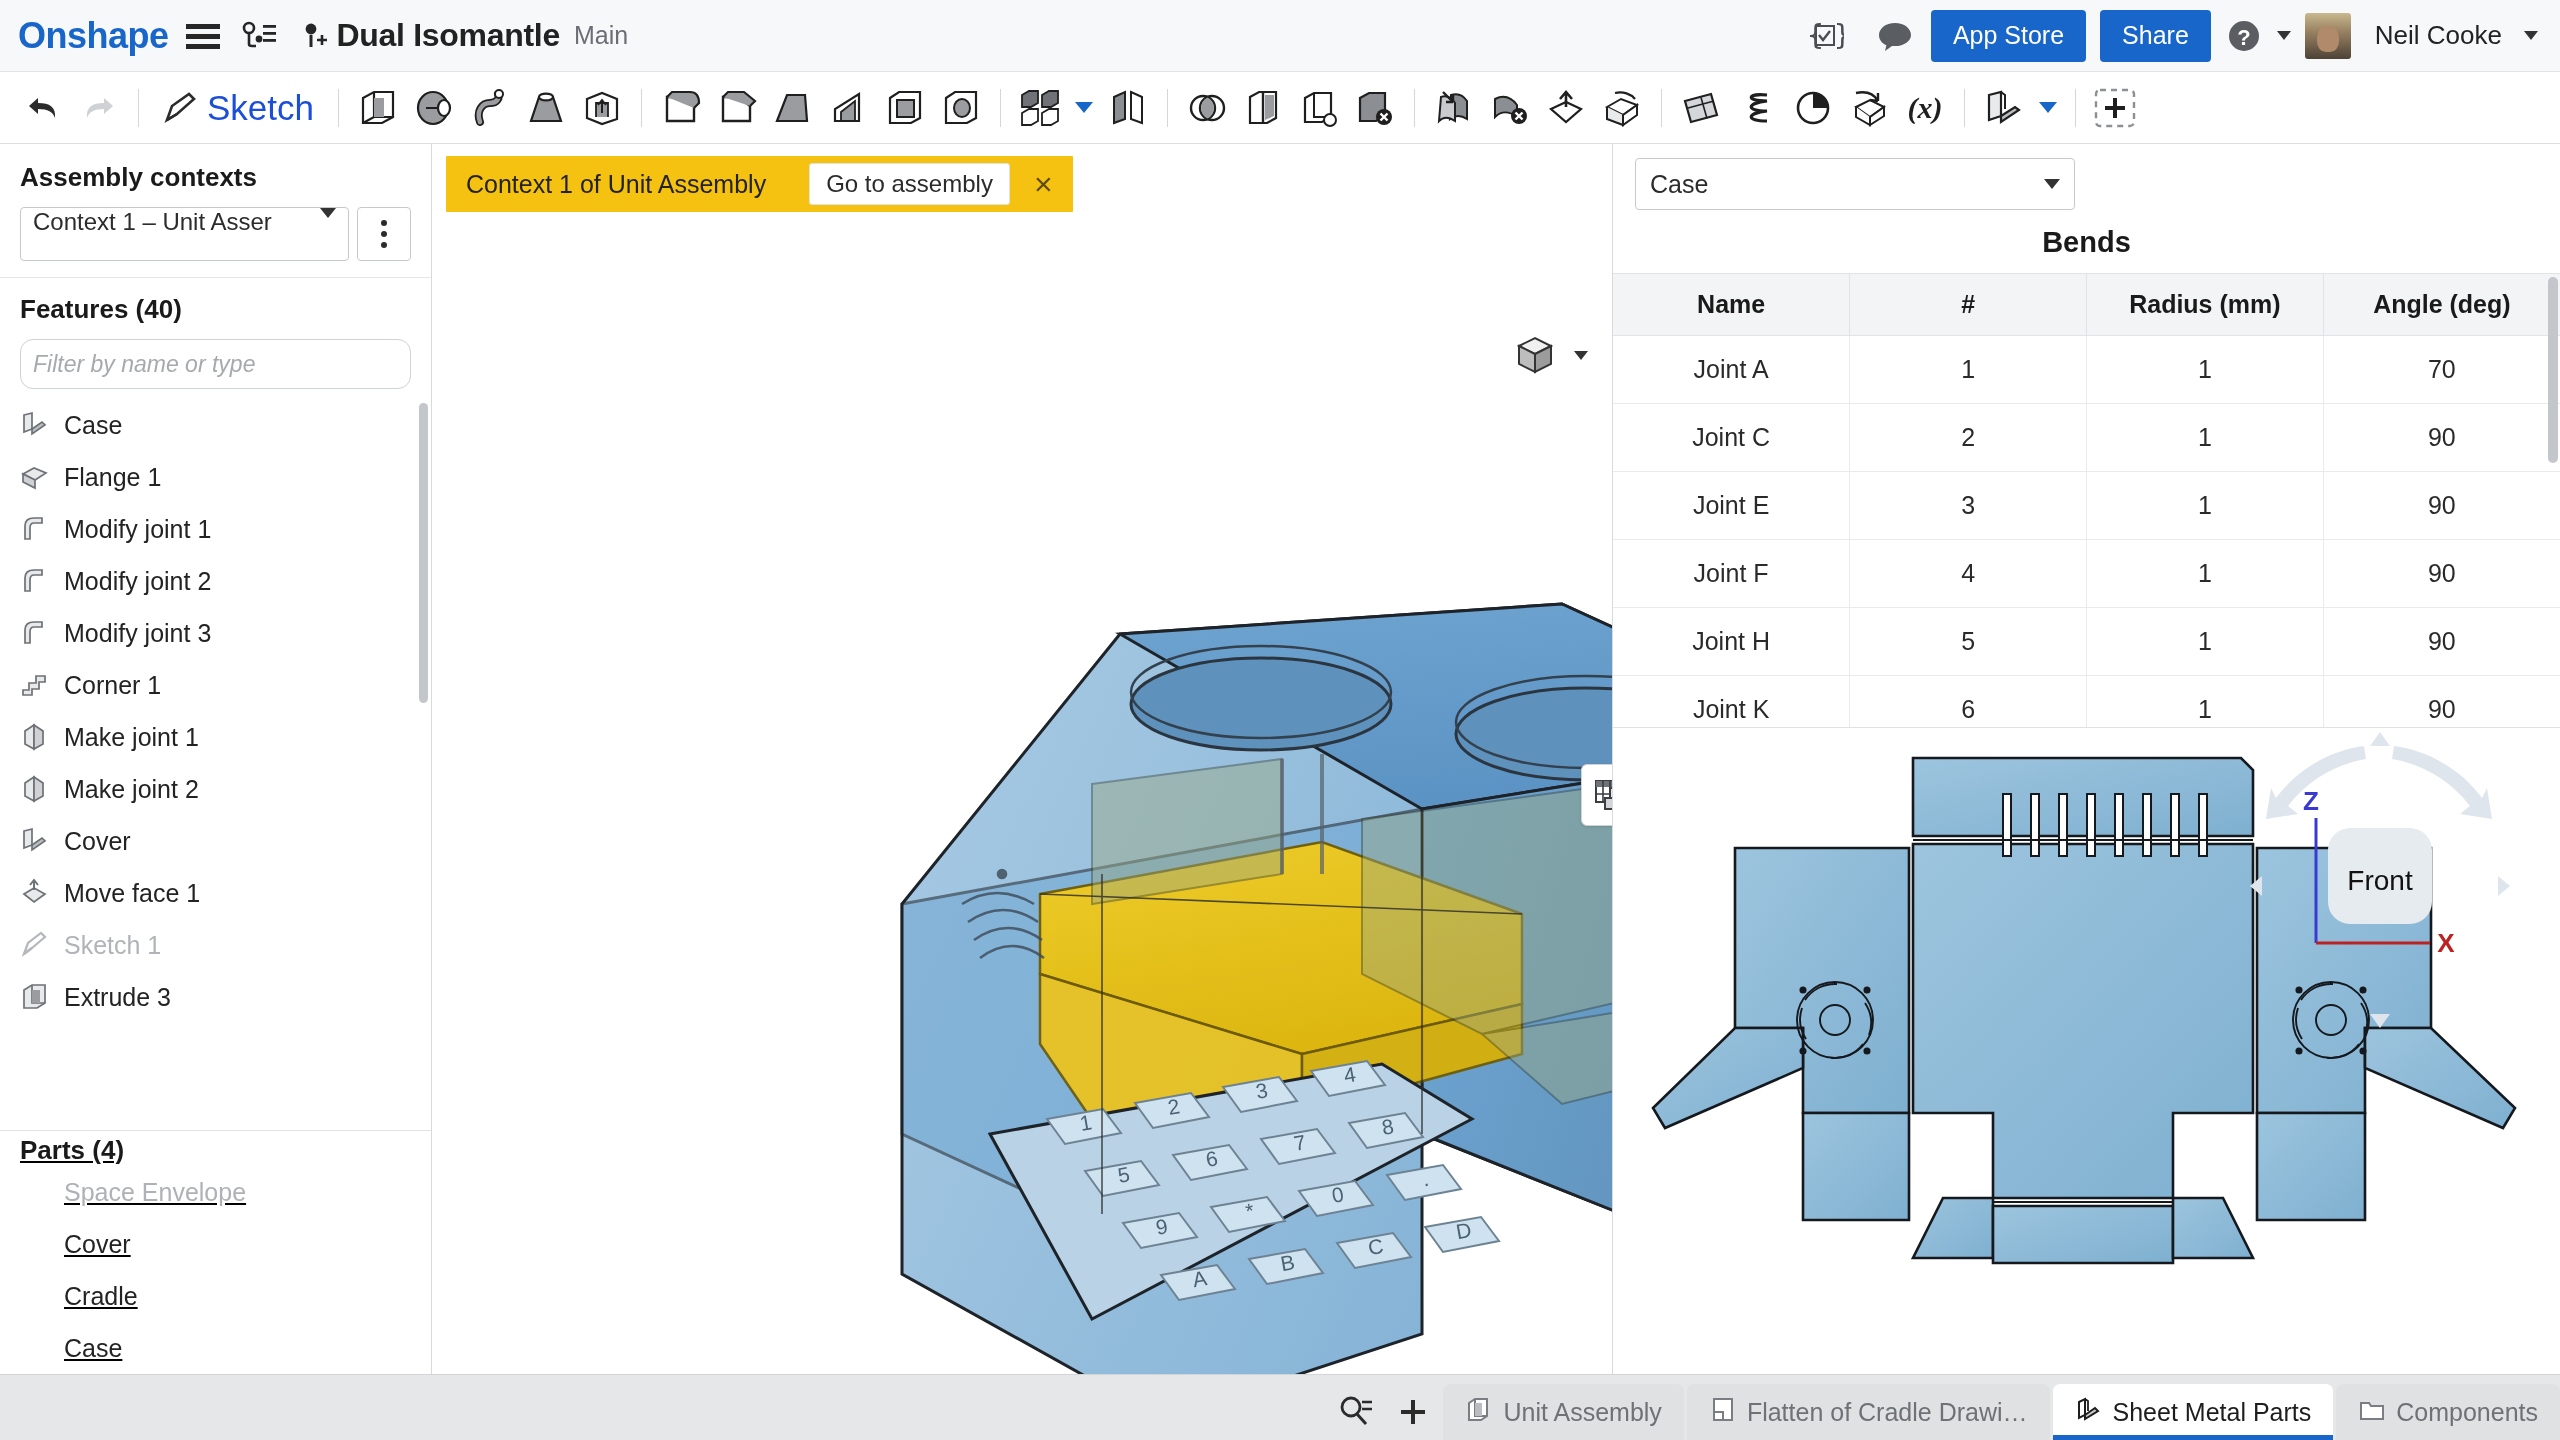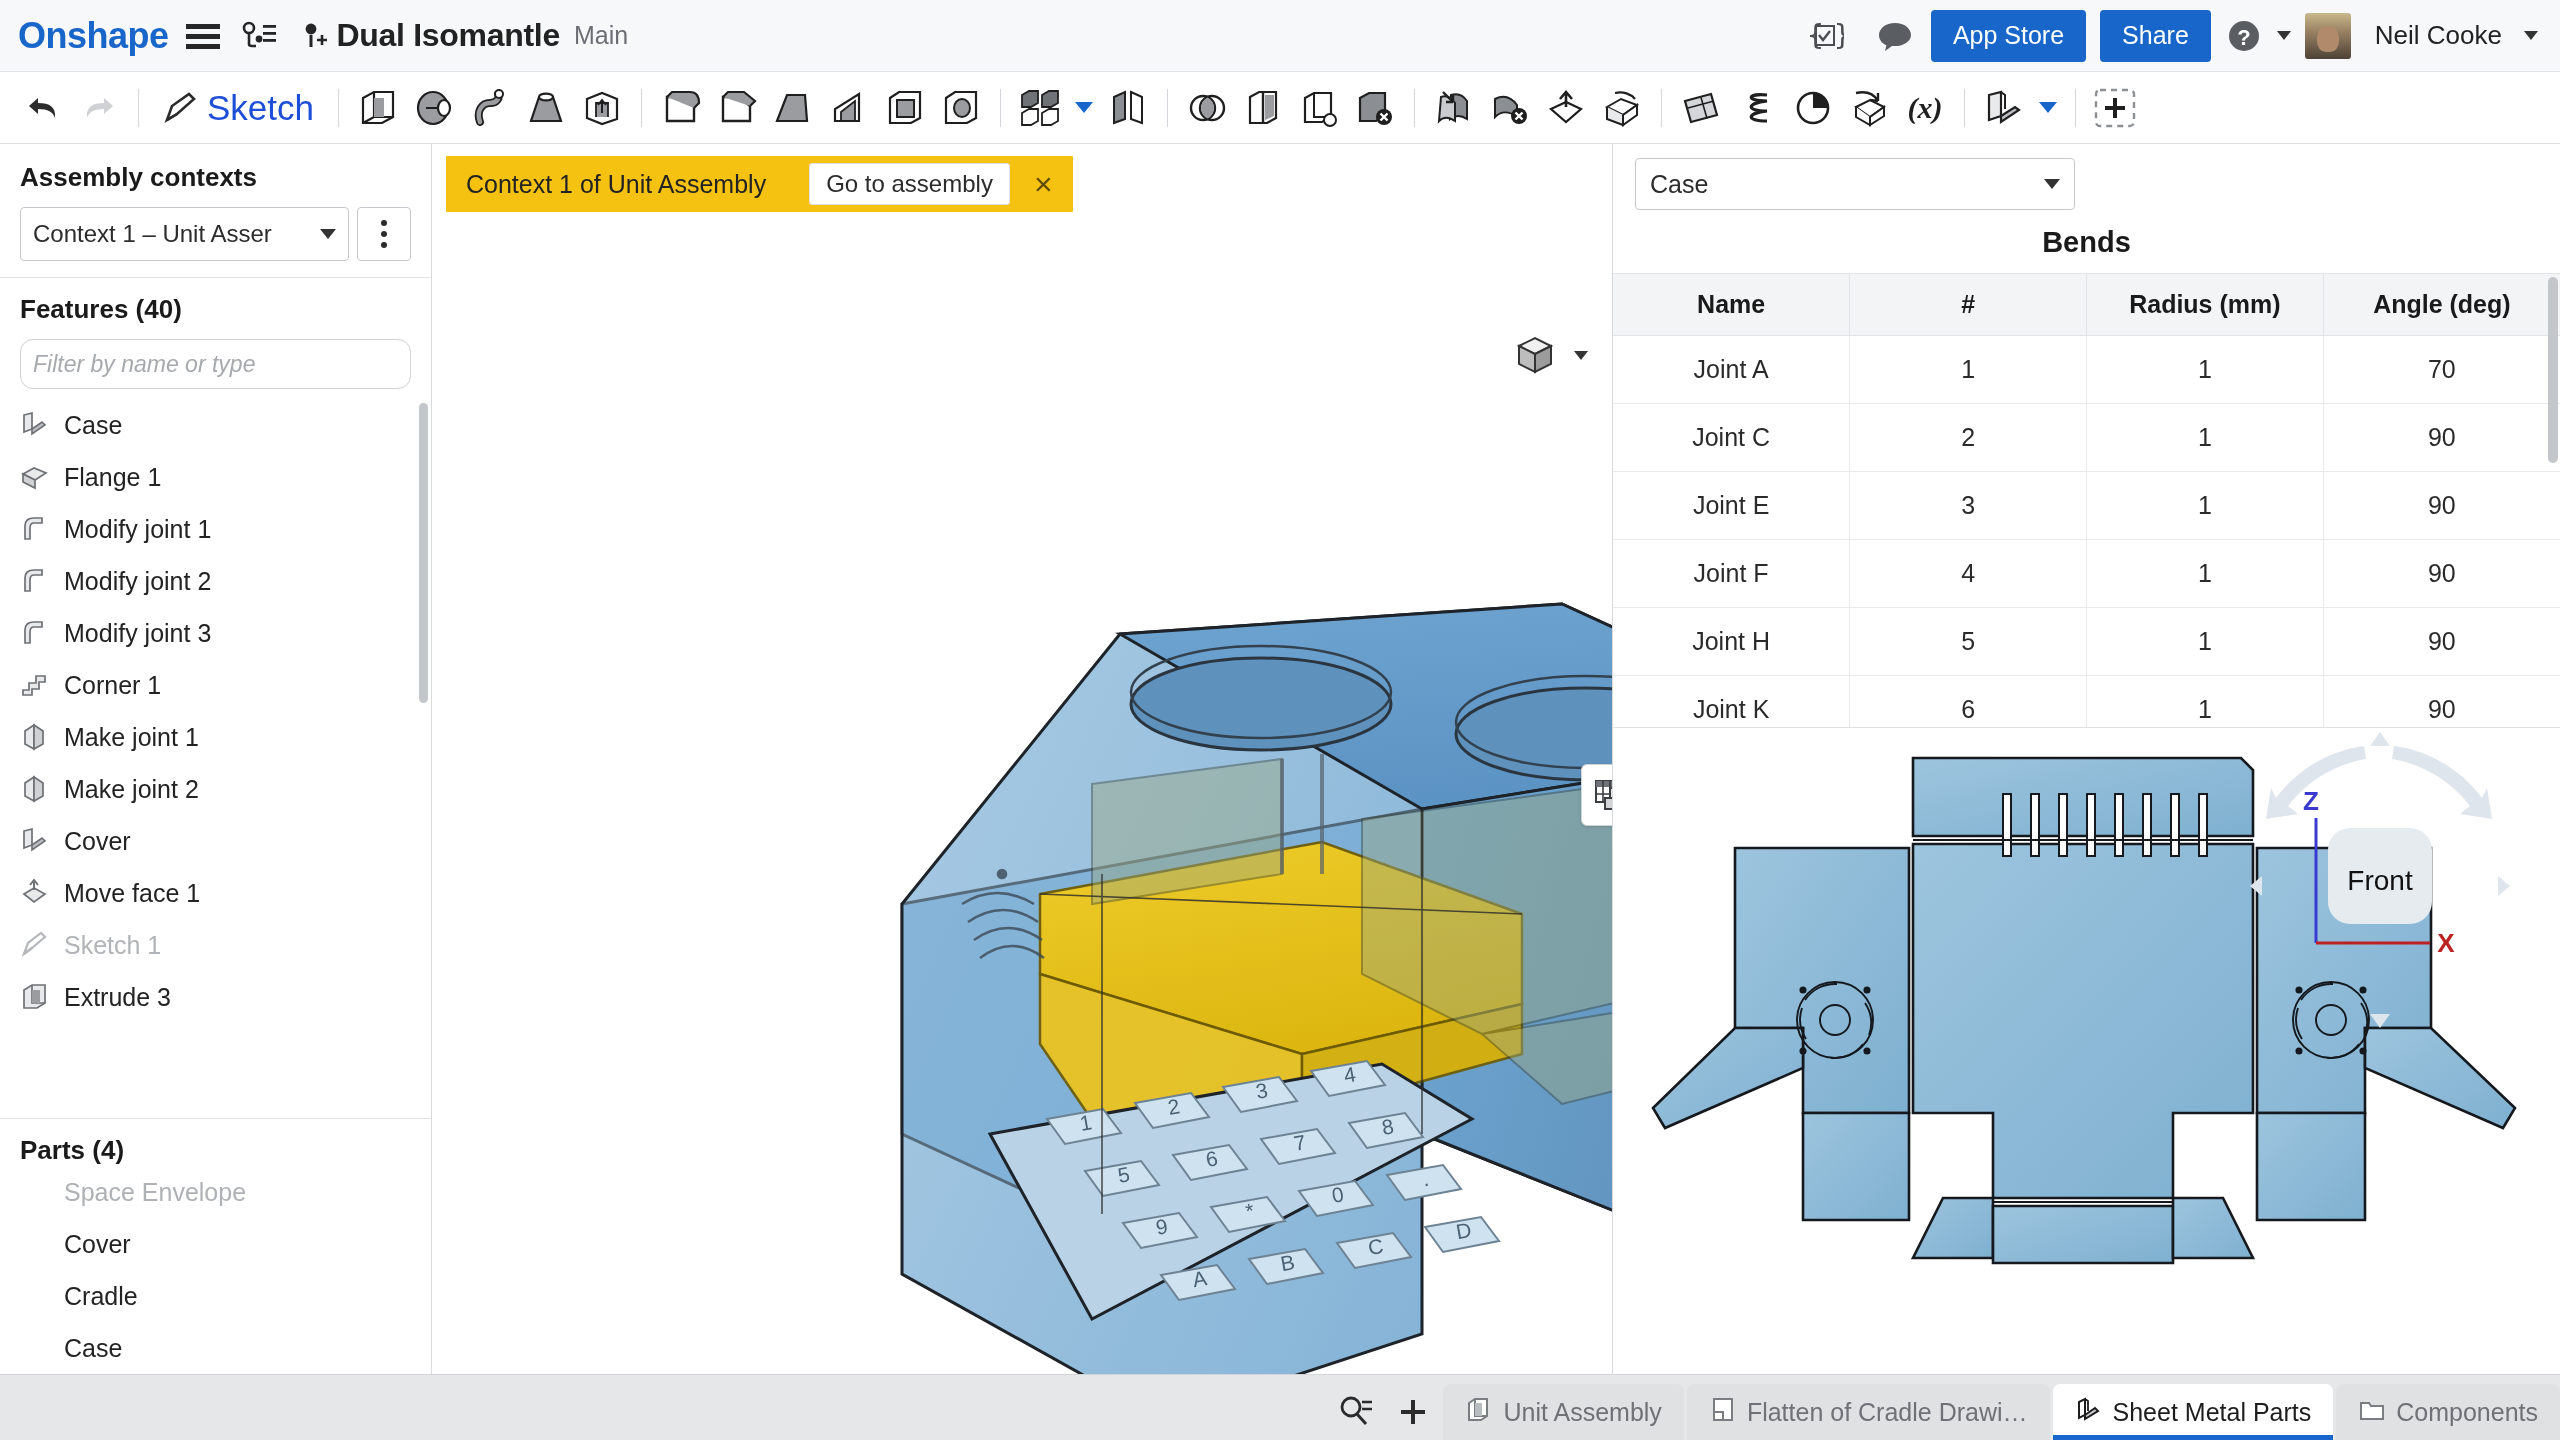--- a/index.html
+++ b/index.html
@@ -63,21 +63,21 @@
   
   .left-panel {
     width: 432px; flex: 0 0 432px; background: #fff; border-right: 1px solid #d8dadd;
     display: flex; flex-direction: column; min-height: 0; position: relative;
   }
   .ctx-section { padding: 18px 20px 16px 20px; border-bottom: 1px solid #e4e6e9; }
   .panel-h { font-size: 26px; font-weight: bold; color: #1a1a1a; }
   .ctx-row { display: flex; gap: 8px; margin-top: 14px; }
   .ctx-select {
     flex: 1; height: 54px; border: 1px solid #c6c9cd; border-radius: 4px; background: #fff;
-    display: flex; align-items: center; padding: 8px 12px; font-size: 24px; color: #2c2c2c; cursor: pointer;
+    display: flex; align-items: flex-start; padding: 0 12px; font-size: 24px; color: #2c2c2c; cursor: pointer;
   }
   .ctx-select .cs-caret { margin-left: auto; width: 0; height: 0;
      border-left: 8px solid transparent; border-right: 8px solid transparent; border-top: 10px solid #333; }
   .kebab {
     width: 54px; height: 54px; border: 1px solid #c6c9cd; border-radius: 4px; background: #fff;
     display: flex; flex-direction: column; align-items: center; justify-content: center; gap: 5px; cursor: pointer;
   }
   .kebab i { width: 6px; height: 6px; background: #2b2b2b; border-radius: 50%; display: block; }
 
   .feat-section { padding: 16px 20px 0 20px; }
@@ -89,21 +89,21 @@
   .feat-list { flex: 1; overflow: hidden; padding: 10px 0 0 0; position: relative; min-height: 0; }
   .feat-item { display: flex; align-items: center; gap: 14px; height: 52px; padding: 0 20px; cursor: pointer; }
   .feat-item .lbl { font-size: 25px; color: #232323; white-space: nowrap; }
   .feat-item.dim .lbl { color: #b0b3b7; }
   .feat-icon { width: 30px; height: 30px; flex: 0 0 30px; display: flex; align-items: center; justify-content: center; }
   .feat-scrollbar {
     position: absolute; right: 3px; top: 14px; width: 9px; height: 300px;
     background: #c3c6ca; border-radius: 5px; cursor: pointer;
   }
 
-  .parts-section { border-top: 1px solid #e0e2e5; padding: 16px 20px 0 20px; background: #fff; }
+  .parts-section { border-top: 1px solid #e0e2e5; padding: 4px 20px 0 20px; background: #fff; text-decoration: underline; }
   .part-item { display: flex; align-items: center; height: 52px; padding-left: 44px; cursor: pointer; }
   .part-item .lbl { font-size: 25px; color: #232323; }
   .part-item.dim .lbl { color: #aeb1b5; }
 
   
   .viewport { flex: 1; position: relative; background: #fff; overflow: hidden; min-width: 0; }
   .ctx-banner {
     position: absolute; left: 14px; top: 12px; height: 56px; background: #f5c211;
     display: flex; align-items: center; padding: 0 14px 0 20px; gap: 18px; z-index: 20; border-radius: 1px;
   }

